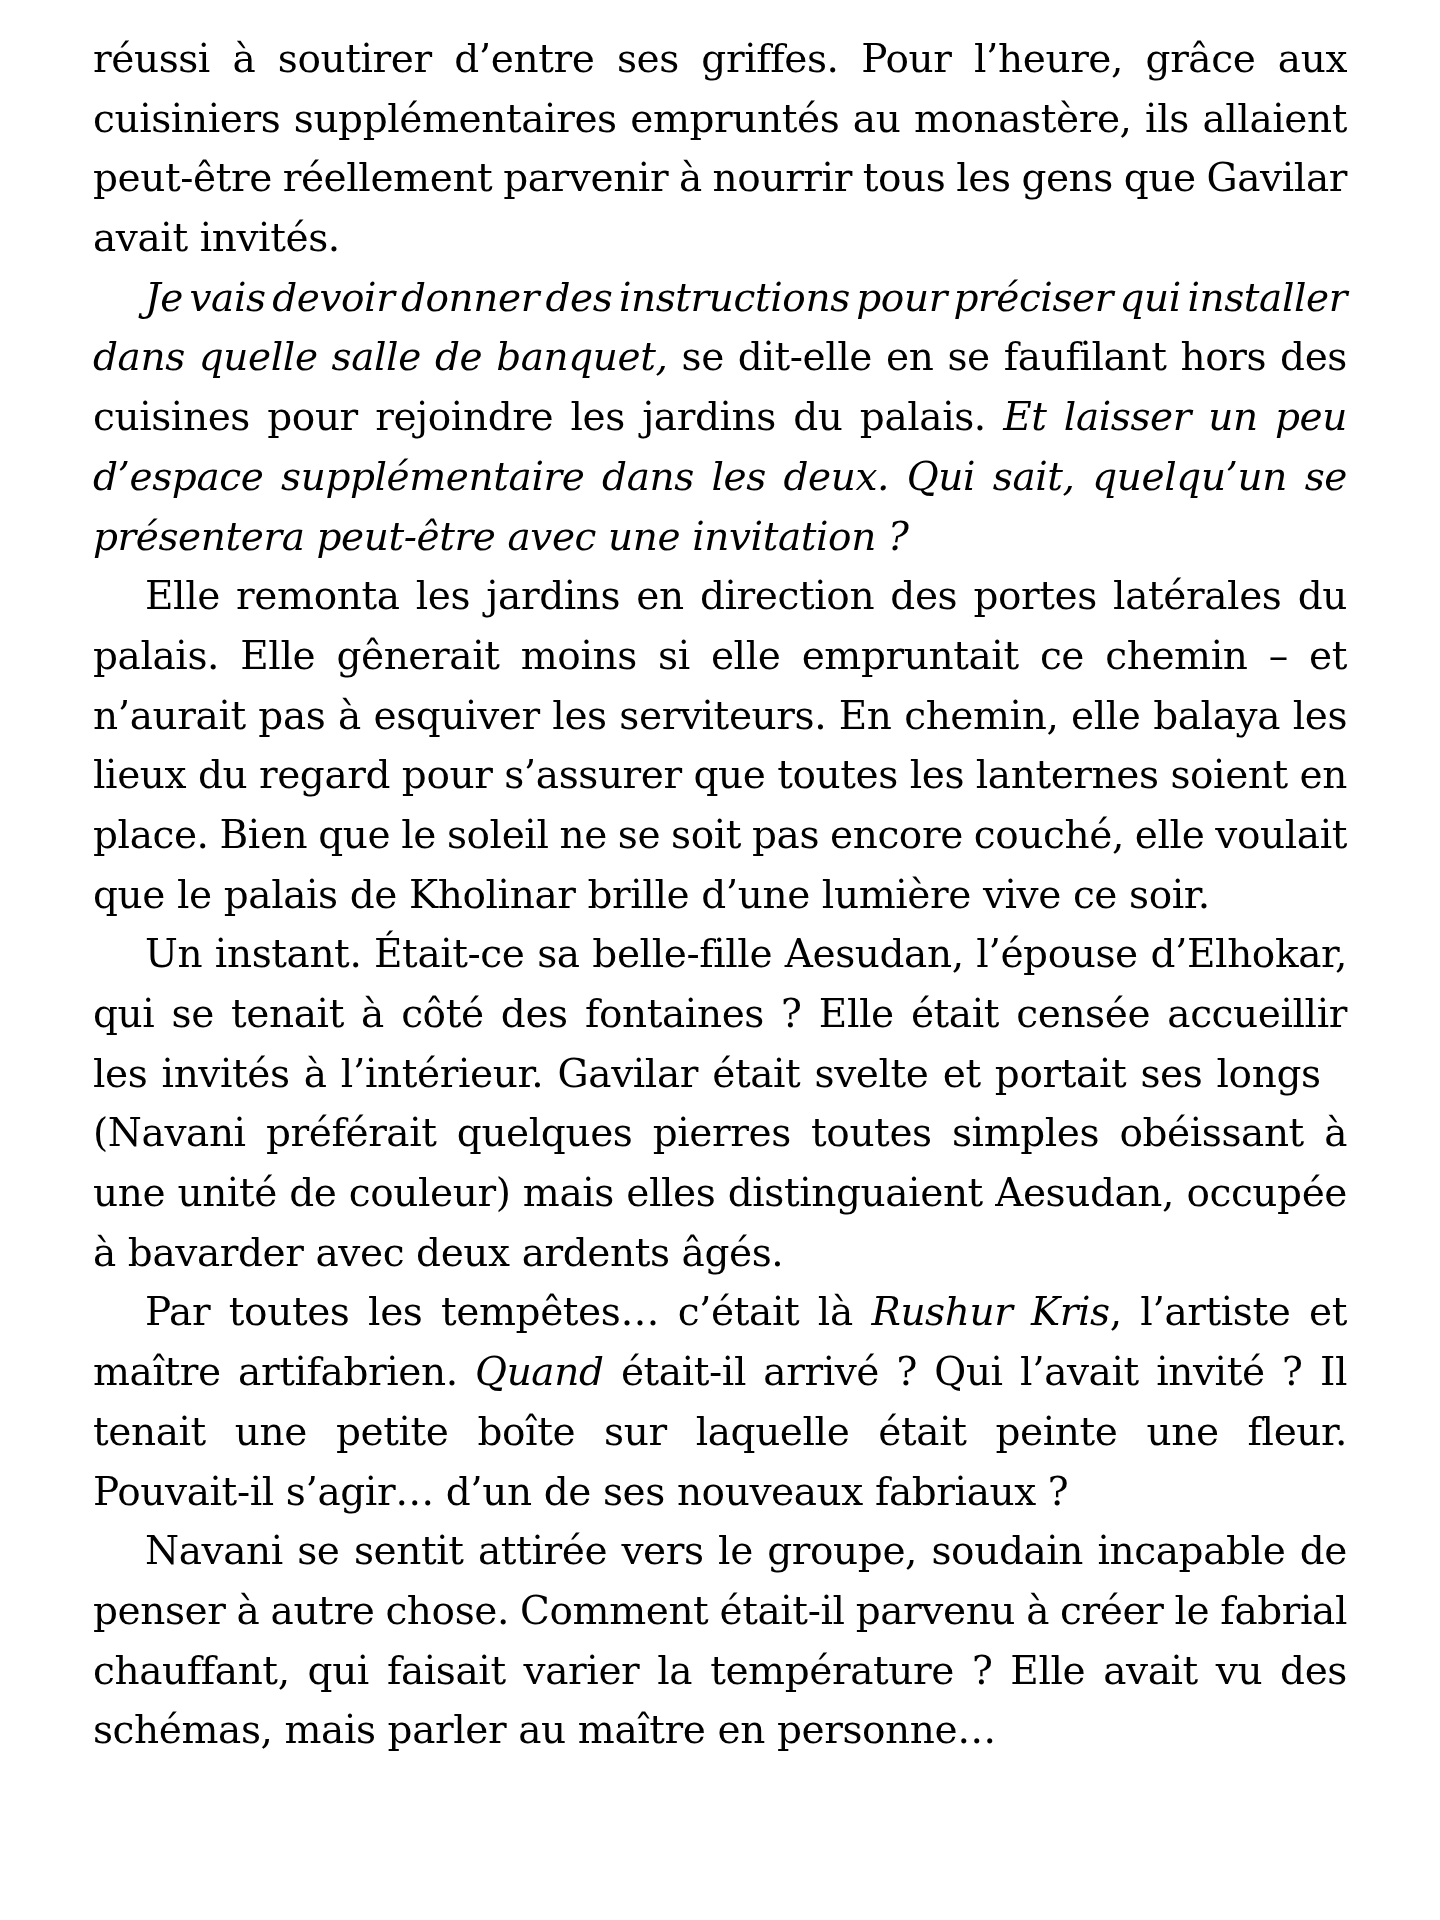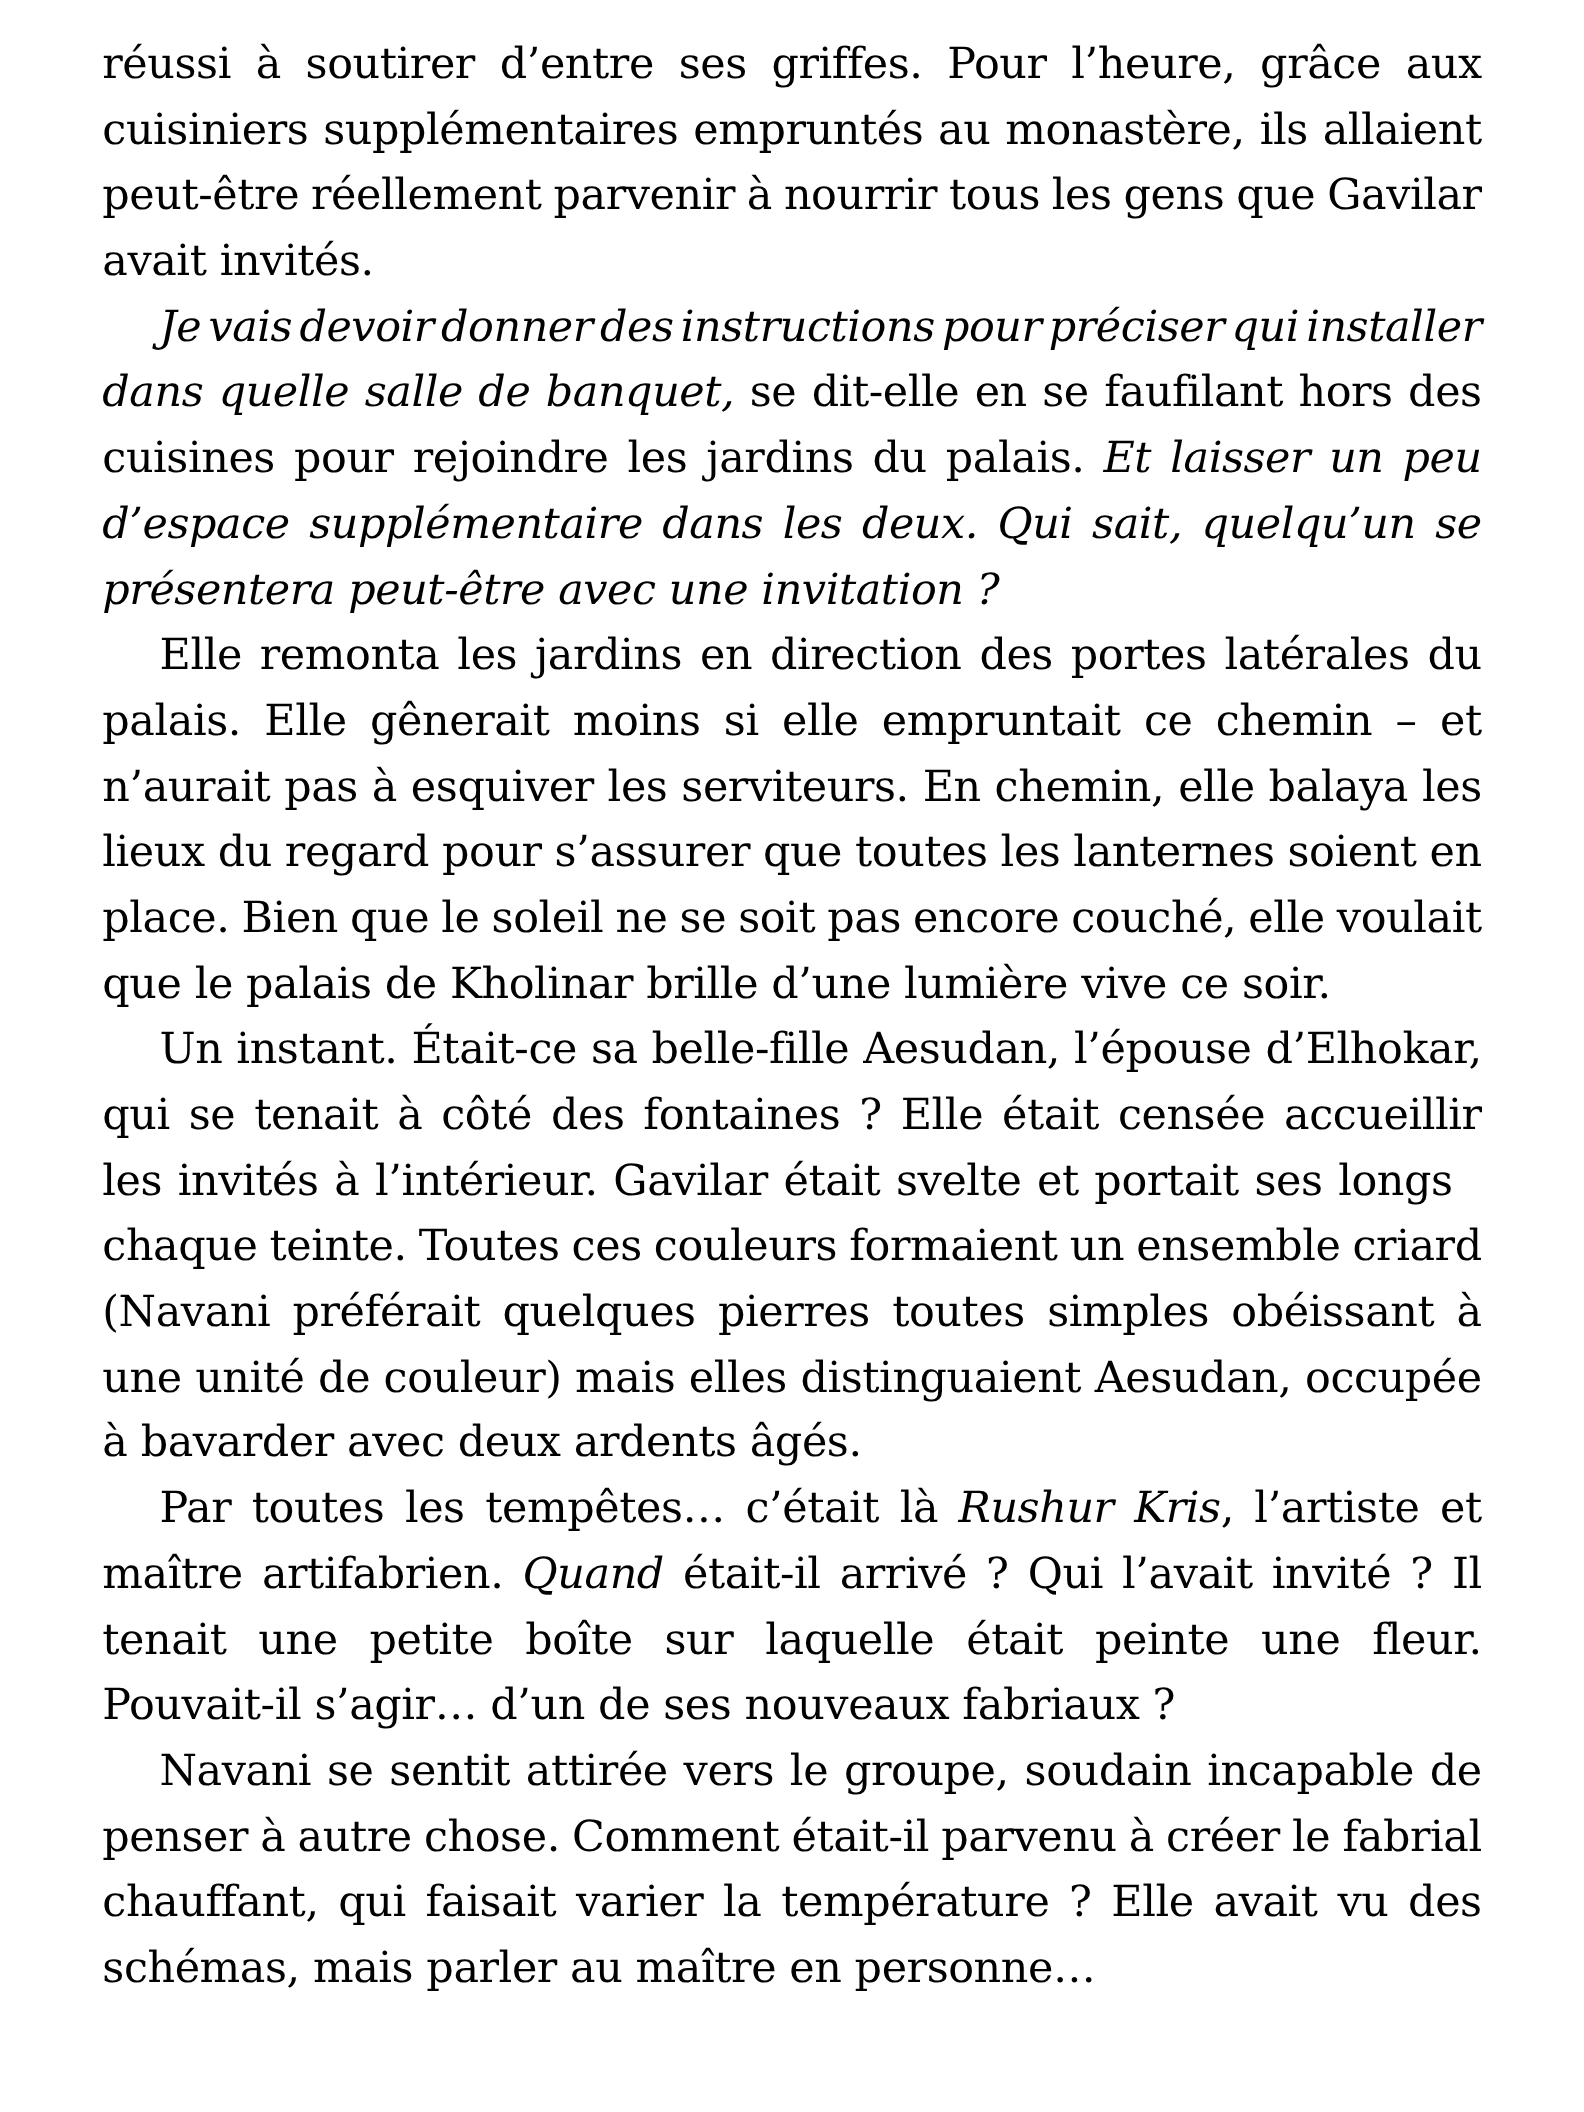--- a/index.html
+++ b/index.html
@@ -60,21 +60,20 @@
         <div class="line just"><span class="wrap" style="word-spacing: 9.24px;"><span class="seg">palais. Elle gênerait moins si elle empruntait ce chemin – et</span></span></div>
         <div class="line just"><span class="wrap" style="word-spacing: 0.64px;"><span class="seg">n’aurait pas à esquiver les serviteurs. En chemin, elle balaya les</span></span></div>
         <div class="line just"><span class="wrap" style="word-spacing: -0.24px;"><span class="seg">lieux du regard pour s’assurer que toutes les lanternes soient en</span></span></div>
         <div class="line just"><span class="wrap" style="word-spacing: -1.04px;"><span class="seg">place. Bien que le soleil ne se soit pas encore couché, elle voulait</span></span></div>
         <div class="line"><span class="wrap"><span class="seg">que le palais de Kholinar brille d’une lumière vive ce soir.</span></span></div>
       </div>
       <div>
         <div class="line just"><span class="wrap" style="word-spacing: 0.68px;"><span class="ind"></span><span class="seg">Un instant. Était-ce sa belle-fille Aesudan, l’épouse d’Elhokar,</span></span></div>
         <div class="line just"><span class="wrap" style="word-spacing: 5.2px;"><span class="seg">qui se tenait à côté des fontaines ? Elle était censée accueillir</span></span></div>
         <div class="line just"><span class="wrap" style="word-spacing: 2.2px;"><span class="seg">les invités à l’intérieur. Gavilar était svelte et portait ses longs</span></span></div>
-        <div class="line just"><span class="wrap" style="word-spacing: -0.99px;"><span class="seg">chaque teinte. Toutes ces couleurs formaient un ensemble criard</span></span></div>
         <div class="line just"><span class="wrap" style="word-spacing: 8.26px;"><span class="seg">(Navani préférait quelques pierres toutes simples obéissant à</span></span></div>
         <div class="line just"><span class="wrap" style="word-spacing: 0.31px;"><span class="seg">une unité de couleur) mais elles distinguaient Aesudan, occupée</span></span></div>
         <div class="line"><span class="wrap"><span class="seg">à bavarder avec deux ardents âgés.</span></span></div>
       </div>
       <div>
         <div class="line just"><span class="wrap" style="word-spacing: 6.63px;"><span class="ind"></span><span class="seg">Par toutes les tempêtes… c’était là </span><span class="seg it">Rushur Kris</span><span class="seg">, l’artiste et</span></span></div>
         <div class="line just"><span class="wrap" style="word-spacing: 5.38px;"><span class="seg">maître artifabrien. </span><span class="seg it">Quand</span><span class="seg"> était-il arrivé ? Qui l’avait invité ? Il</span></span></div>
         <div class="line just"><span class="wrap" style="word-spacing: 16.98px;"><span class="seg">tenait une petite boîte sur laquelle était peinte une fleur.</span></span></div>
         <div class="line"><span class="wrap"><span class="seg">Pouvait-il s’agir… d’un de ses nouveaux fabriaux ?</span></span></div>
       </div>

